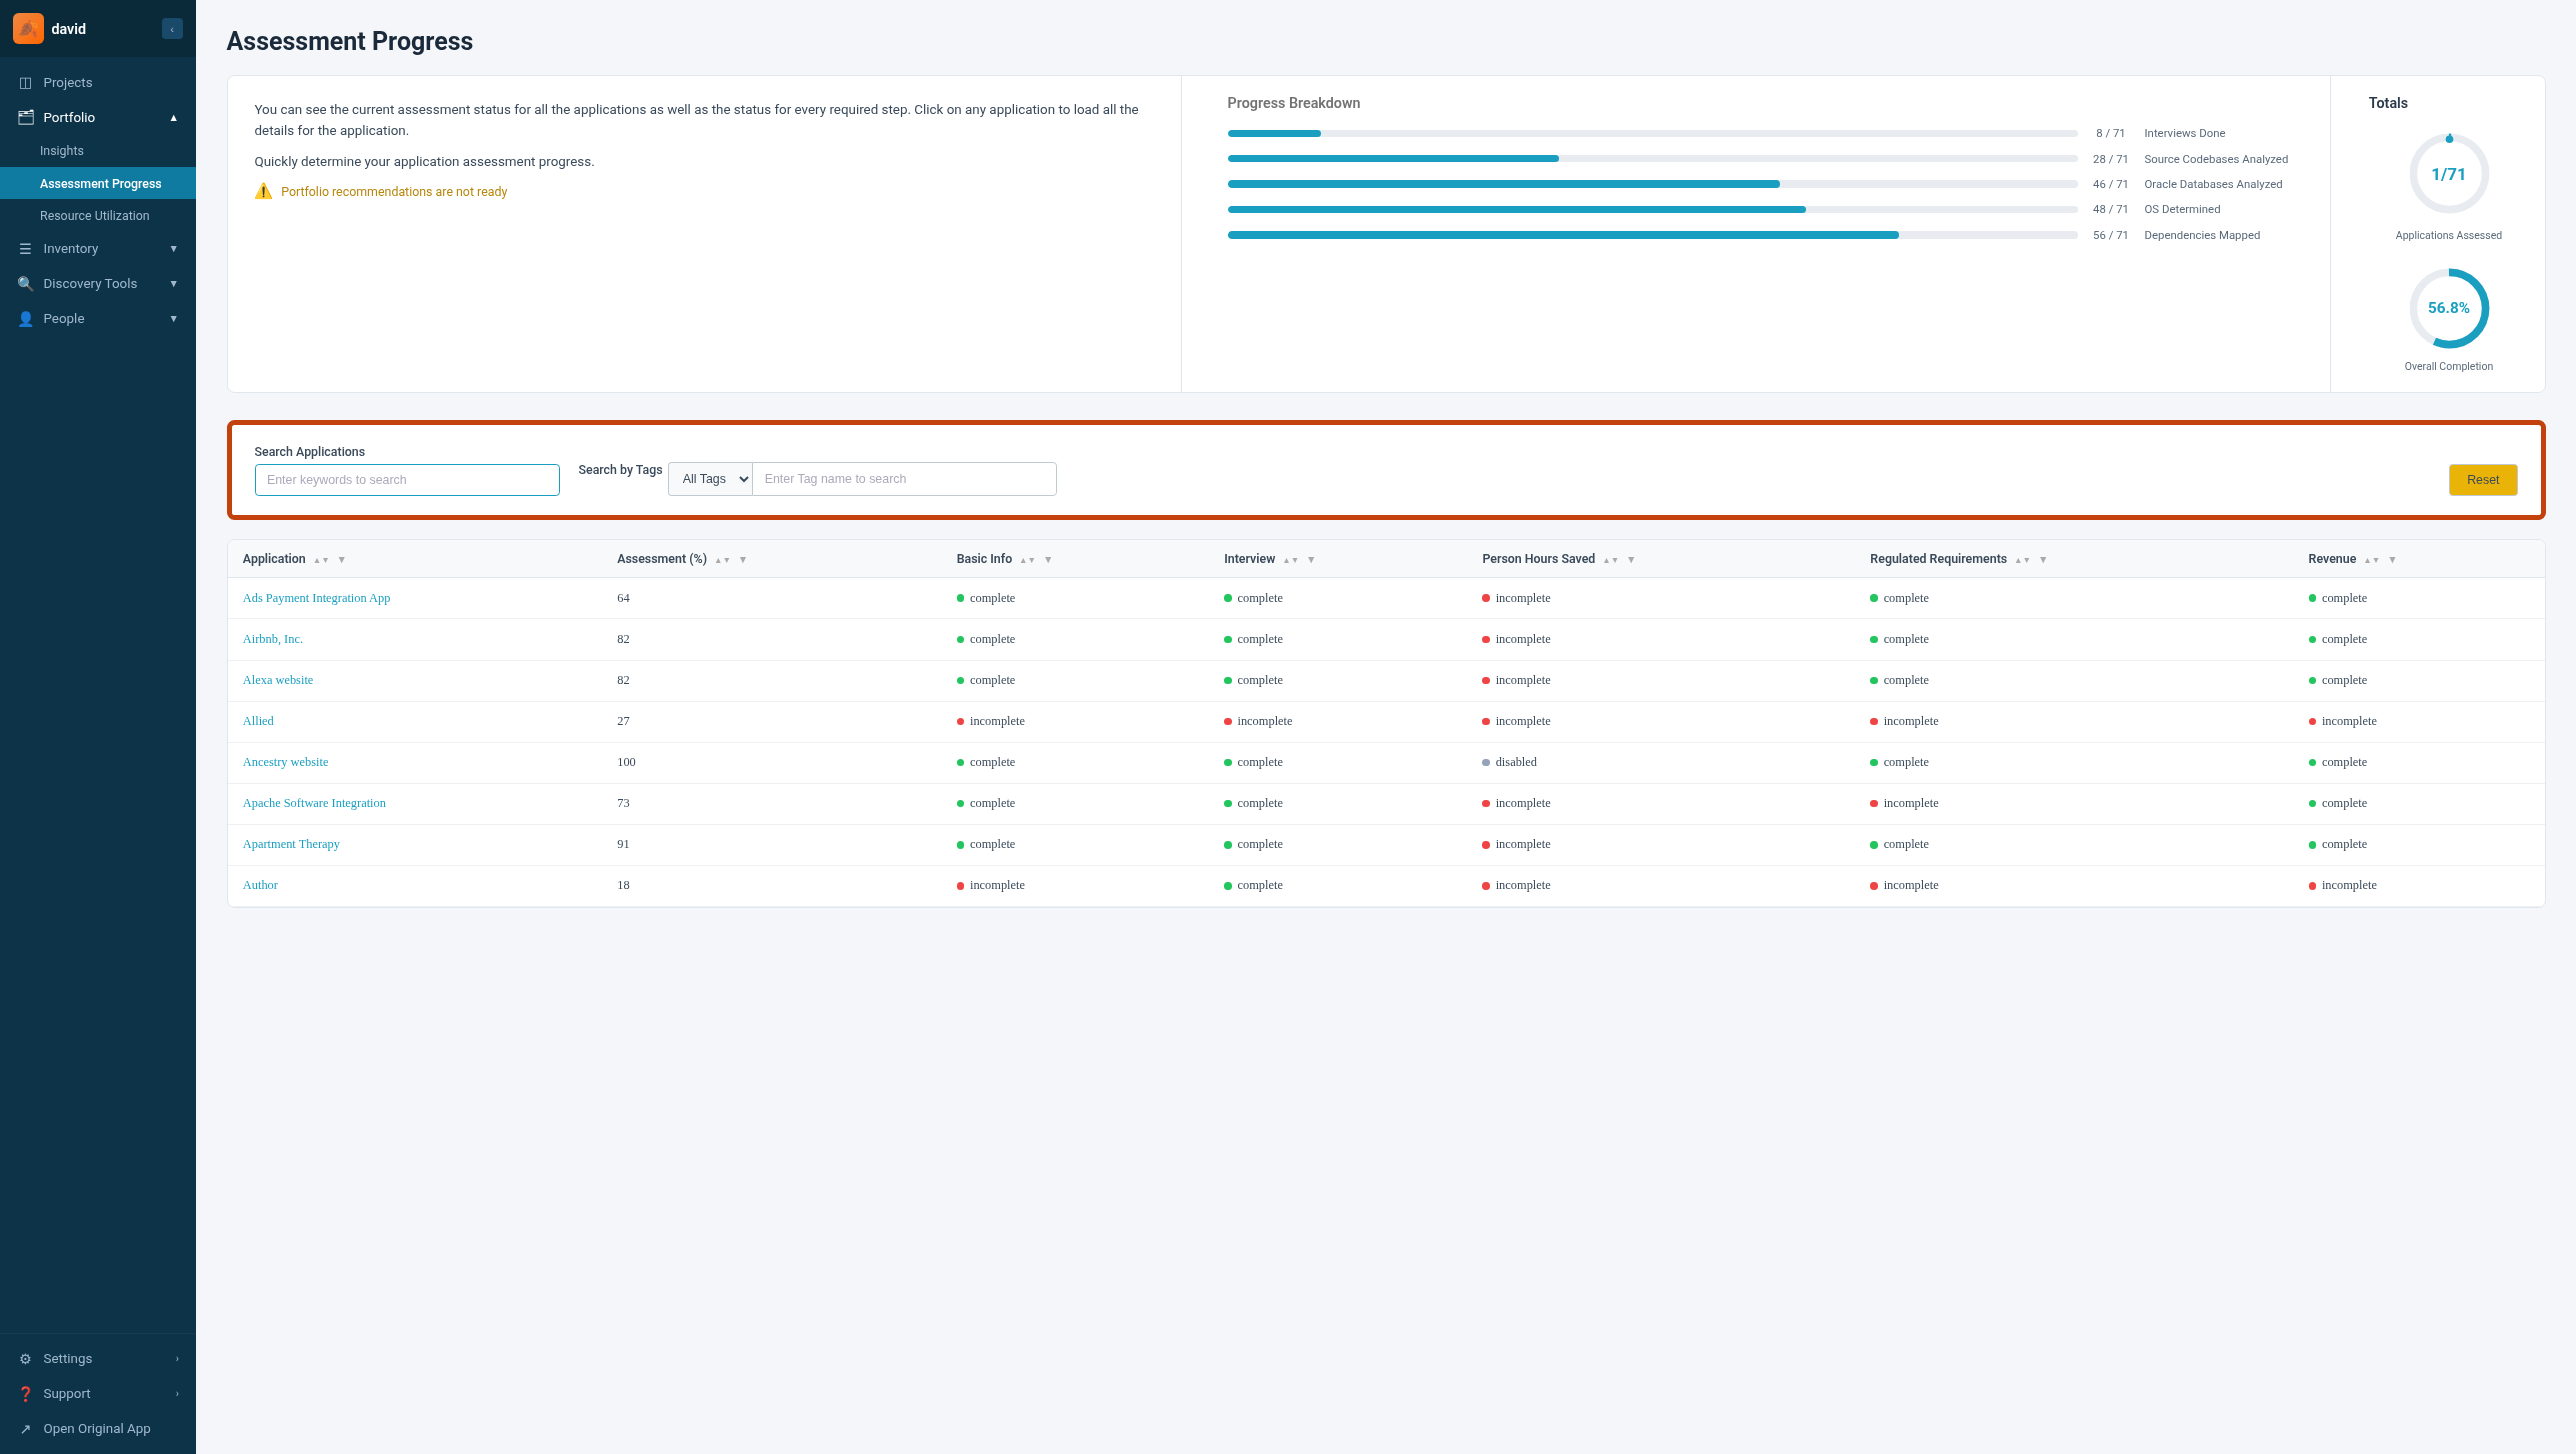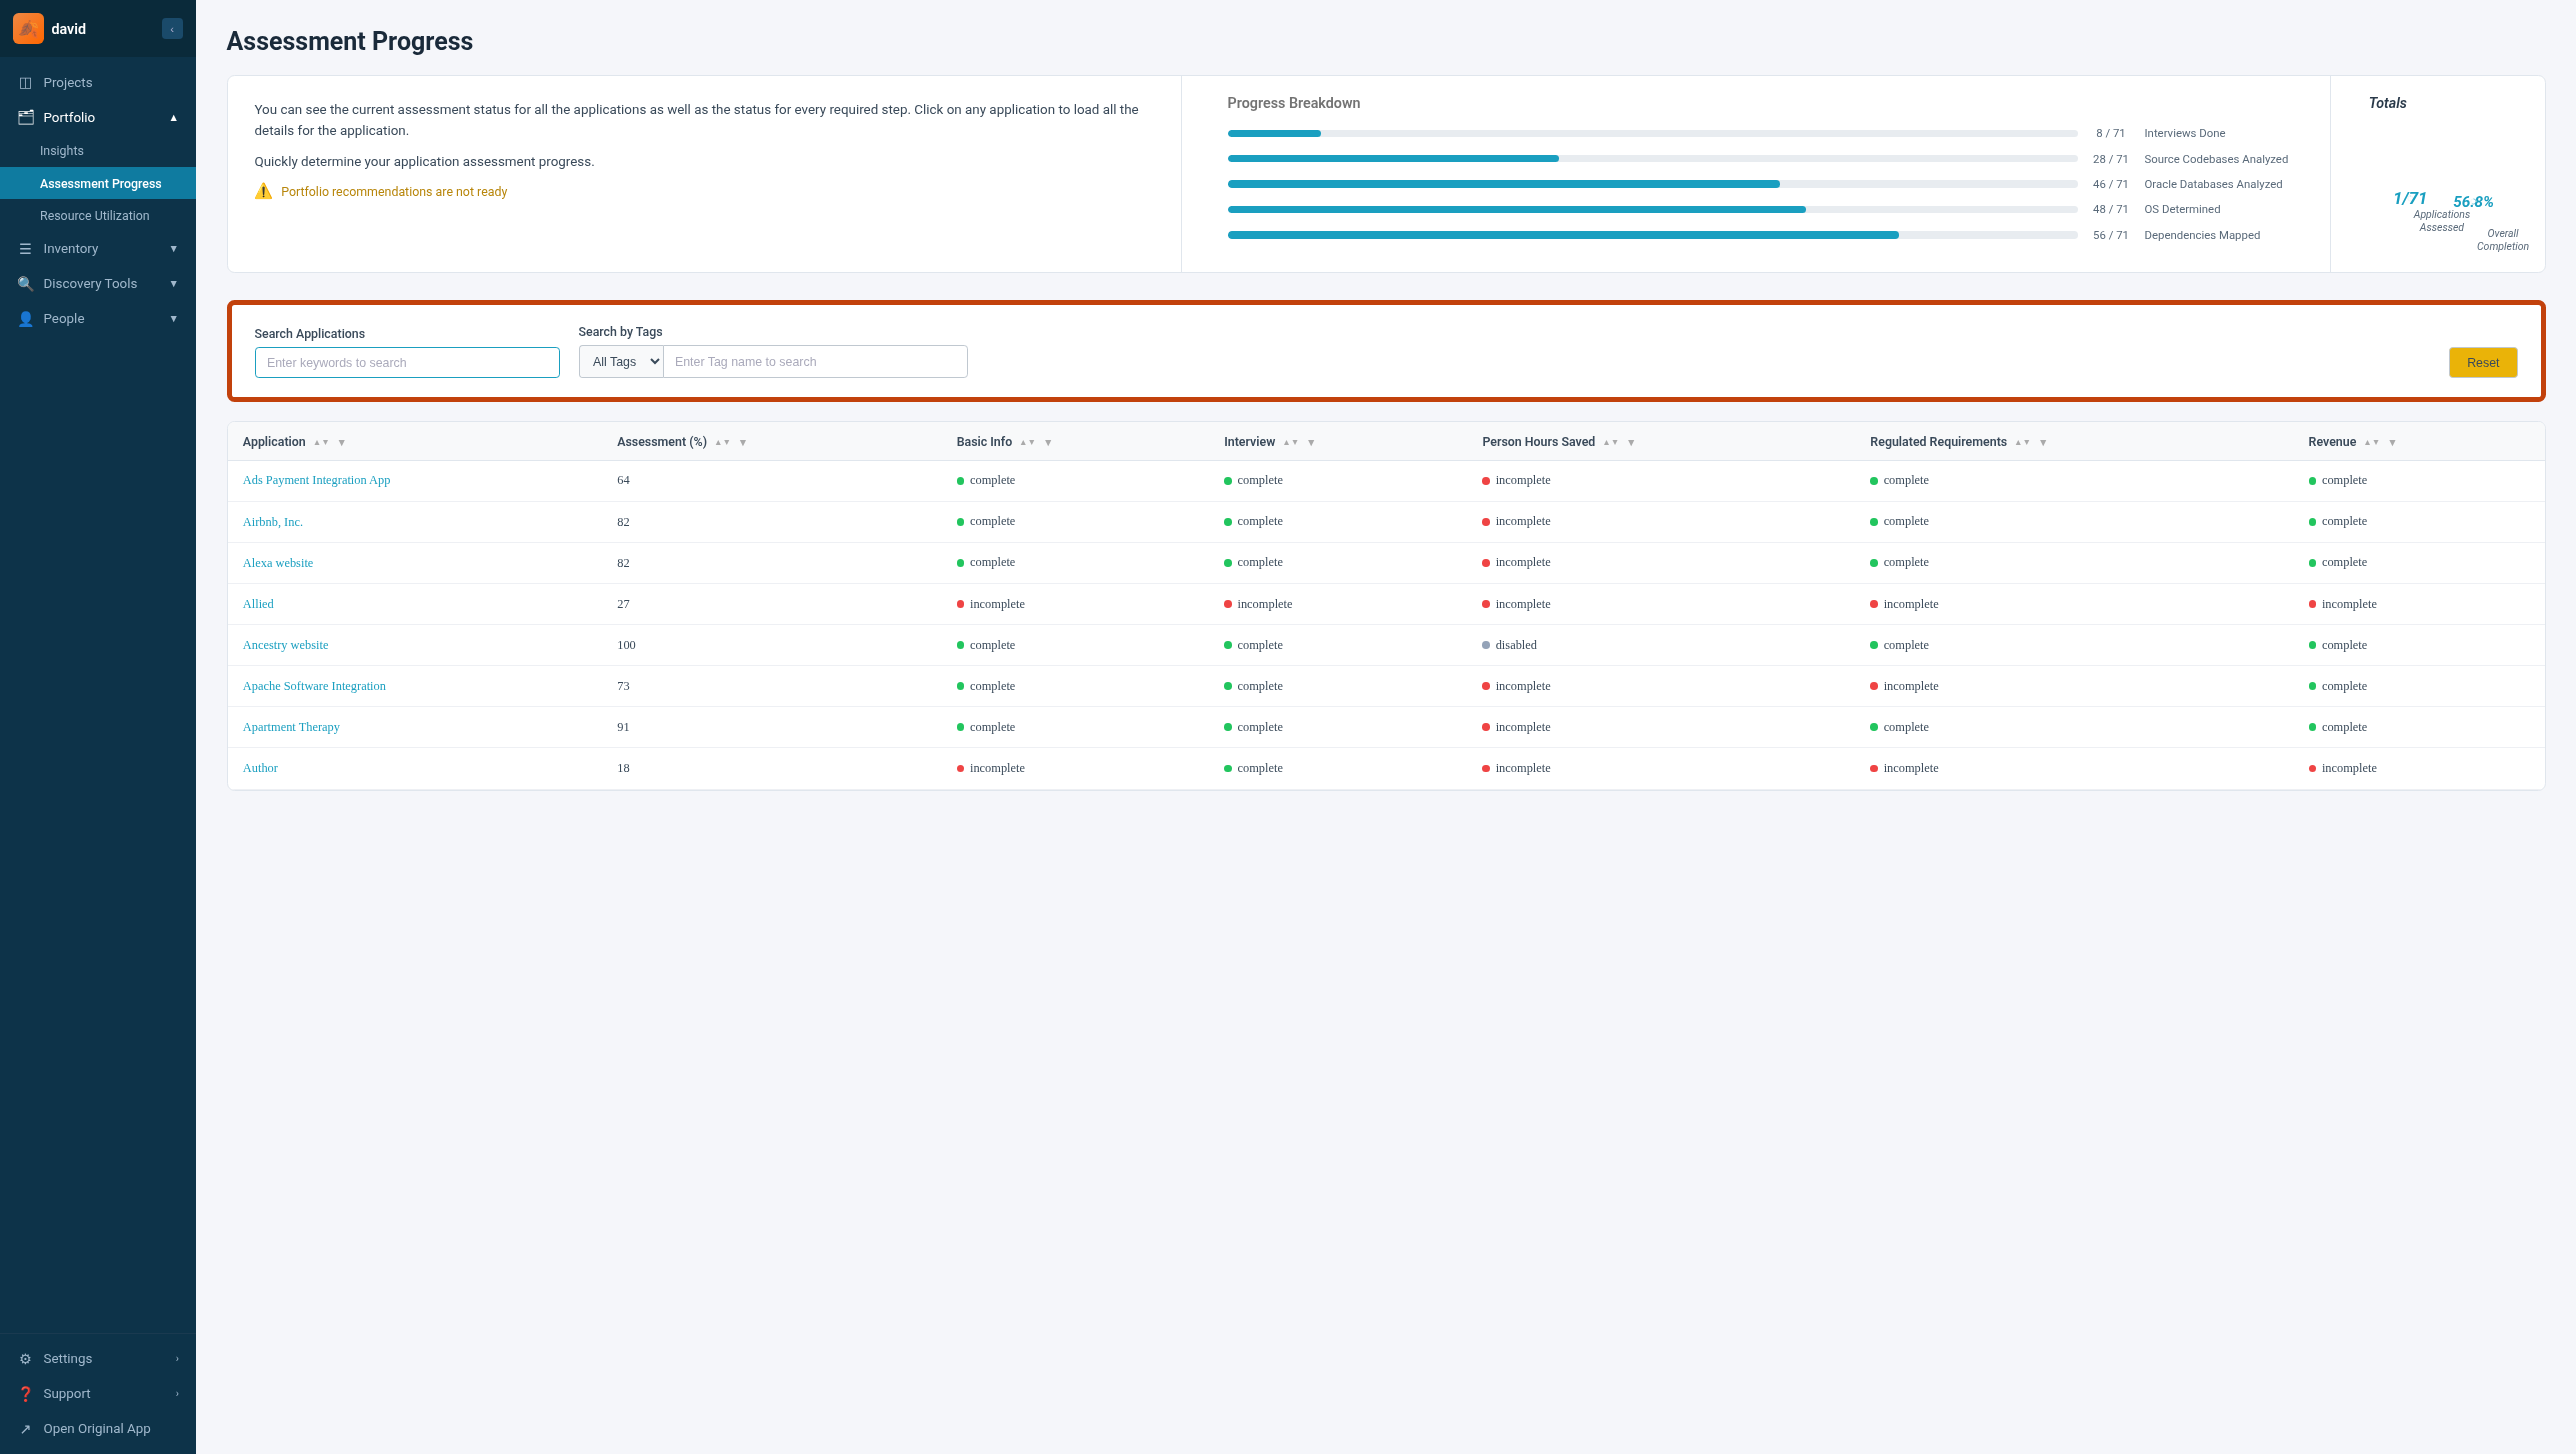--- a/index.html
+++ b/index.html
@@ -156,23 +156,22 @@
     .progress-label-text {
       font-size: 11.4px;
       color: #5a6a7a;
       min-width: 162px;
     }
 
     .totals-panel {
       width: 191px;
       padding: 19px 15.3px;
       display: flex;
-      flex-direction: row;
-      align-items: flex-end;
-      font-style: italic;
+      flex-direction: column;
+      align-items: center;
     }
     .totals-title {
       font-size: 14.3px;
       font-weight: 600;
       color: #2a3a4a;
       margin-bottom: 15.3px;
       align-self: flex-start;
     }
     .donut-container {
       position: relative;
@@ -242,21 +241,20 @@
       border: 1px solid #1a9fc0;
       border-radius: 3.8px;
       font-size: 12.4px;
       color: #3a4a5a;
       width: 305px;
       outline: none;
     }
     .search-input::placeholder { color: #aab; }
     .search-tags-group {
       display: flex;
-      flex-direction: column;
       gap: 5.7px;
     }
     .search-tags-row {
       display: flex;
       gap: 0;
     }
     .tags-select {
       padding: 7.6px 9.5px;
       border: 1px solid #c0c8d0;
       border-right: none;

